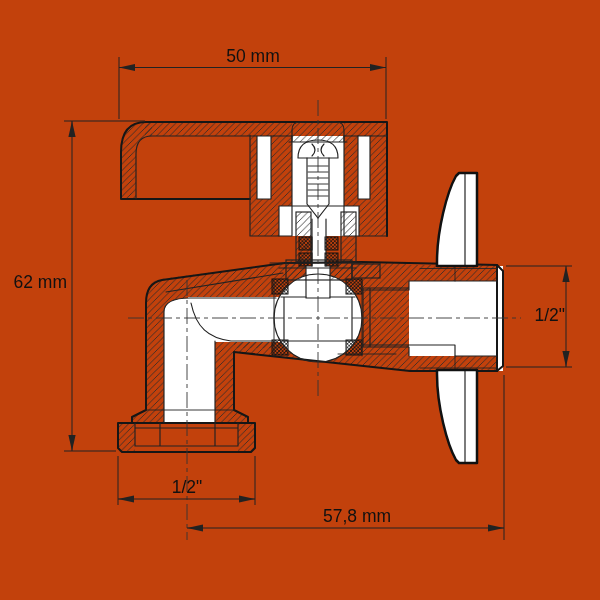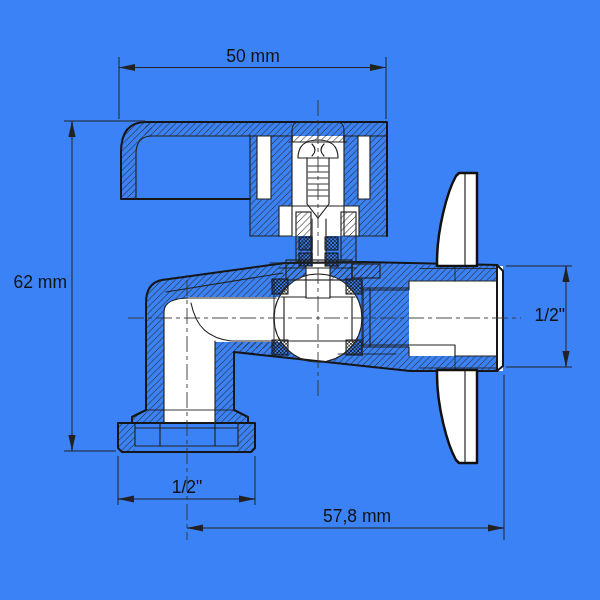--- a/index.html
+++ b/index.html
@@ -1,16 +1,16 @@
 <!DOCTYPE html>
 <html><head>
 <meta charset="utf-8">
 <style>
   html,body{margin:0;padding:0;background:#ffffff;}
-  .stage{width:600px;height:600px;background:#3b82f6;position:relative;overflow:hidden;}
+  .stage{width:600px;height:600px;background:#c2410c;position:relative;overflow:hidden;}
   svg{display:block;}
   text.dim{font-family:"Liberation Sans", sans-serif;font-size:17.5px;fill:#111;}
 </style>
 </head>
 <body>
 
 <div class="stage">
 <svg width="600" height="600" viewBox="0 0 600 600">
   <defs>
     <pattern id="ht" patternUnits="userSpaceOnUse" width="6.5" height="6.5">

